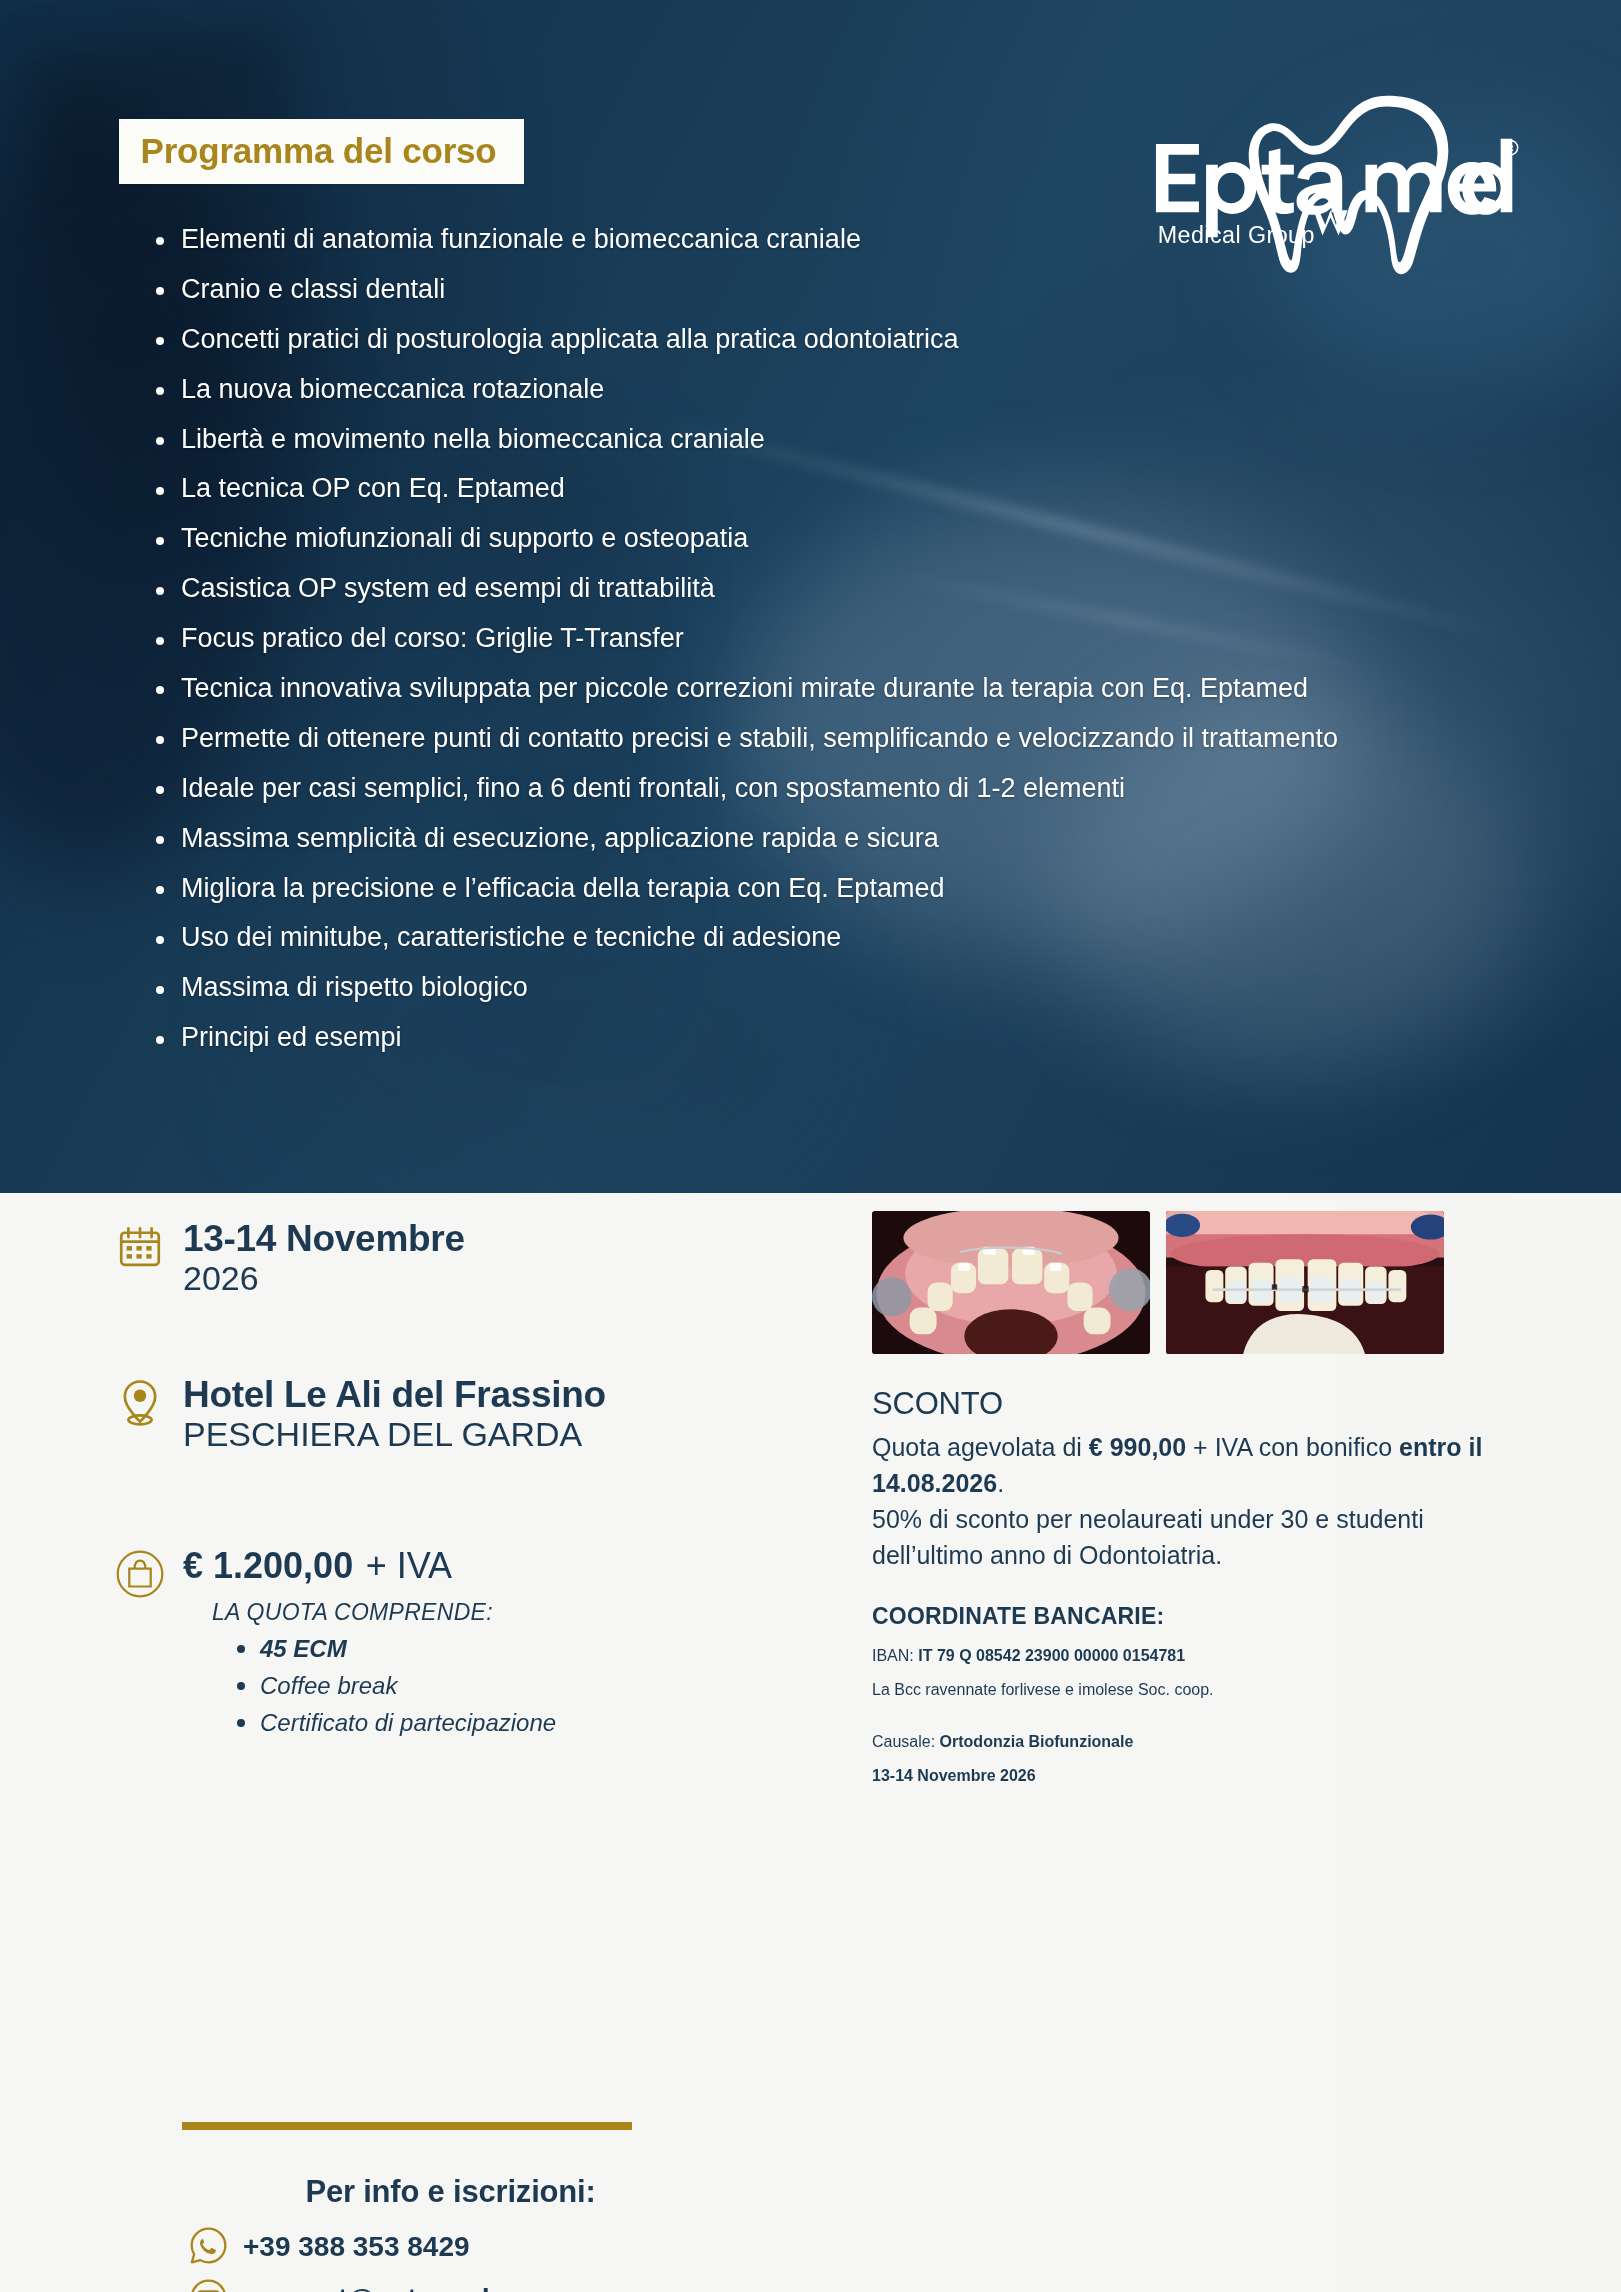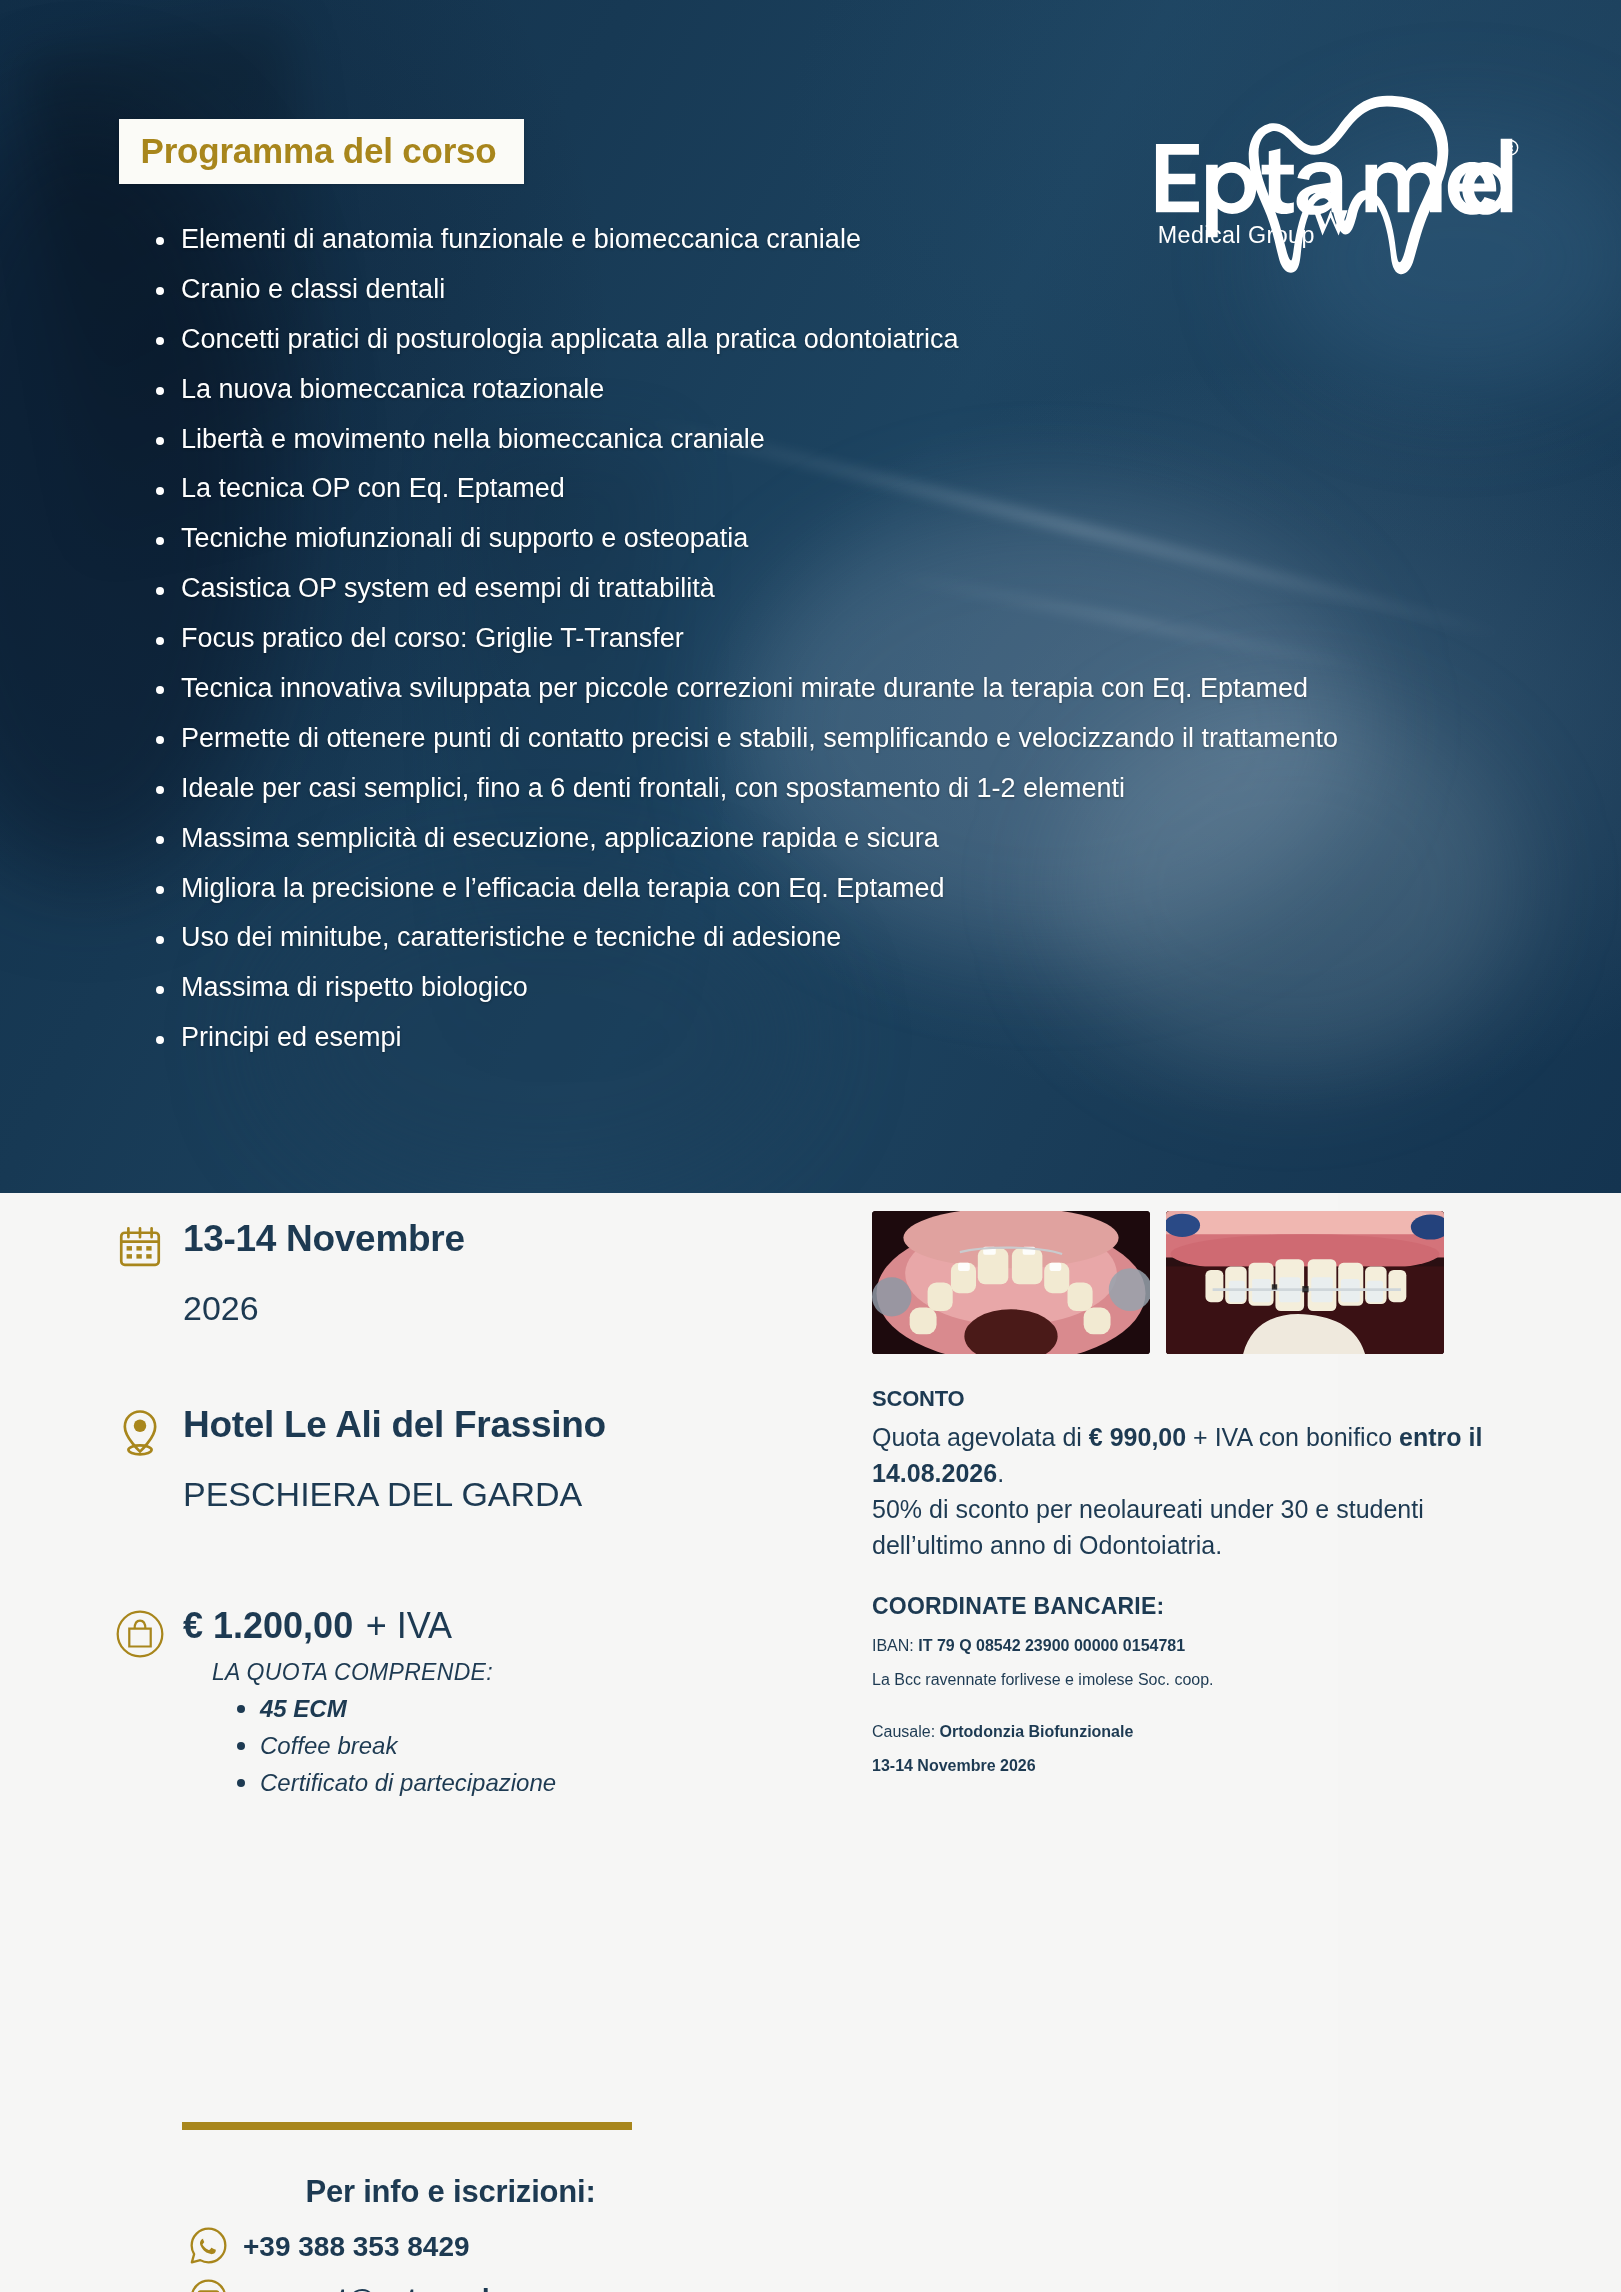--- a/index.html
+++ b/index.html
@@ -74,21 +74,21 @@
     position:absolute;left:0;top:1193px;width:1338px;height:1100px;
     background:#f6f6f5;
   }
 
   .info-col{position:absolute;left:115px;top:25px;width:699px;}
   .info-row{position:relative;padding-left:68px;margin-bottom:0;}
   .info-icon{position:absolute;left:0;top:3.6px;width:50px;height:50px;}
   .info-icon svg{display:block;width:50px;height:50px;}
 
   .ttl-bold{font-size:37px;font-weight:bold;color:#1d3a52;line-height:1.12;letter-spacing:-0.3px;}
-  .ttl-light{font-size:34px;font-weight:400;color:#1d3a52;line-height:1.15;margin-top:30px;}
+  .ttl-light{font-size:34px;font-weight:400;color:#1d3a52;line-height:1.15;}
 
   .price-line{font-size:36px;color:#1d3a52;line-height:1.15;}
   .price-line b{font-weight:bold;}
   .price-line .plusiva{font-weight:400;}
 
   .quota-label{
     font-size:23px;font-style:italic;color:#1d3a52;
     margin:12.5px 0 3.6px 29px;letter-spacing:0.3px;
   }
   .quota-list{list-style:none;margin:0 0 0 47px;padding:0;}
@@ -101,21 +101,21 @@
     width:8px;height:8px;border-radius:50%;background:#1d3a52;
   }
   .quota-list li.strong{font-weight:bold;}
 
   
   .right-col{position:absolute;left:872px;top:18px;width:627px;}
   .photos{display:flex;gap:16px;}
   .photo{width:278px;height:143px;border-radius:3.6px;overflow:hidden;position:relative;background:#2a1014;}
   .photo svg{display:block;width:100%;height:100%;}
 
-  .sconto-h{font-size:22px;font-weight:bold;color:#1d3a52;margin:32px 0 7.2px;letter-spacing:-0.2px;}
+  .sconto-h{font-size:31px;font-weight:normal;color:#1d3a52;margin:32px 0 7.2px;letter-spacing:-0.2px;}
   .sconto-p{font-size:25px;color:#1d3a52;line-height:36px;}
   .sconto-p b{font-weight:bold;}
 
   .bank-h{font-size:23px;font-weight:bold;color:#1d3a52;margin:30px 0 9px;letter-spacing:0.2px;}
   .bank-p{font-size:16px;color:#1d3a52;line-height:34px;}
   .bank-p b{font-weight:bold;}
   .bank-gap{height:18px;}
 
   .divider{
     position:absolute;left:182px;top:929px;width:450px;height:8px;

